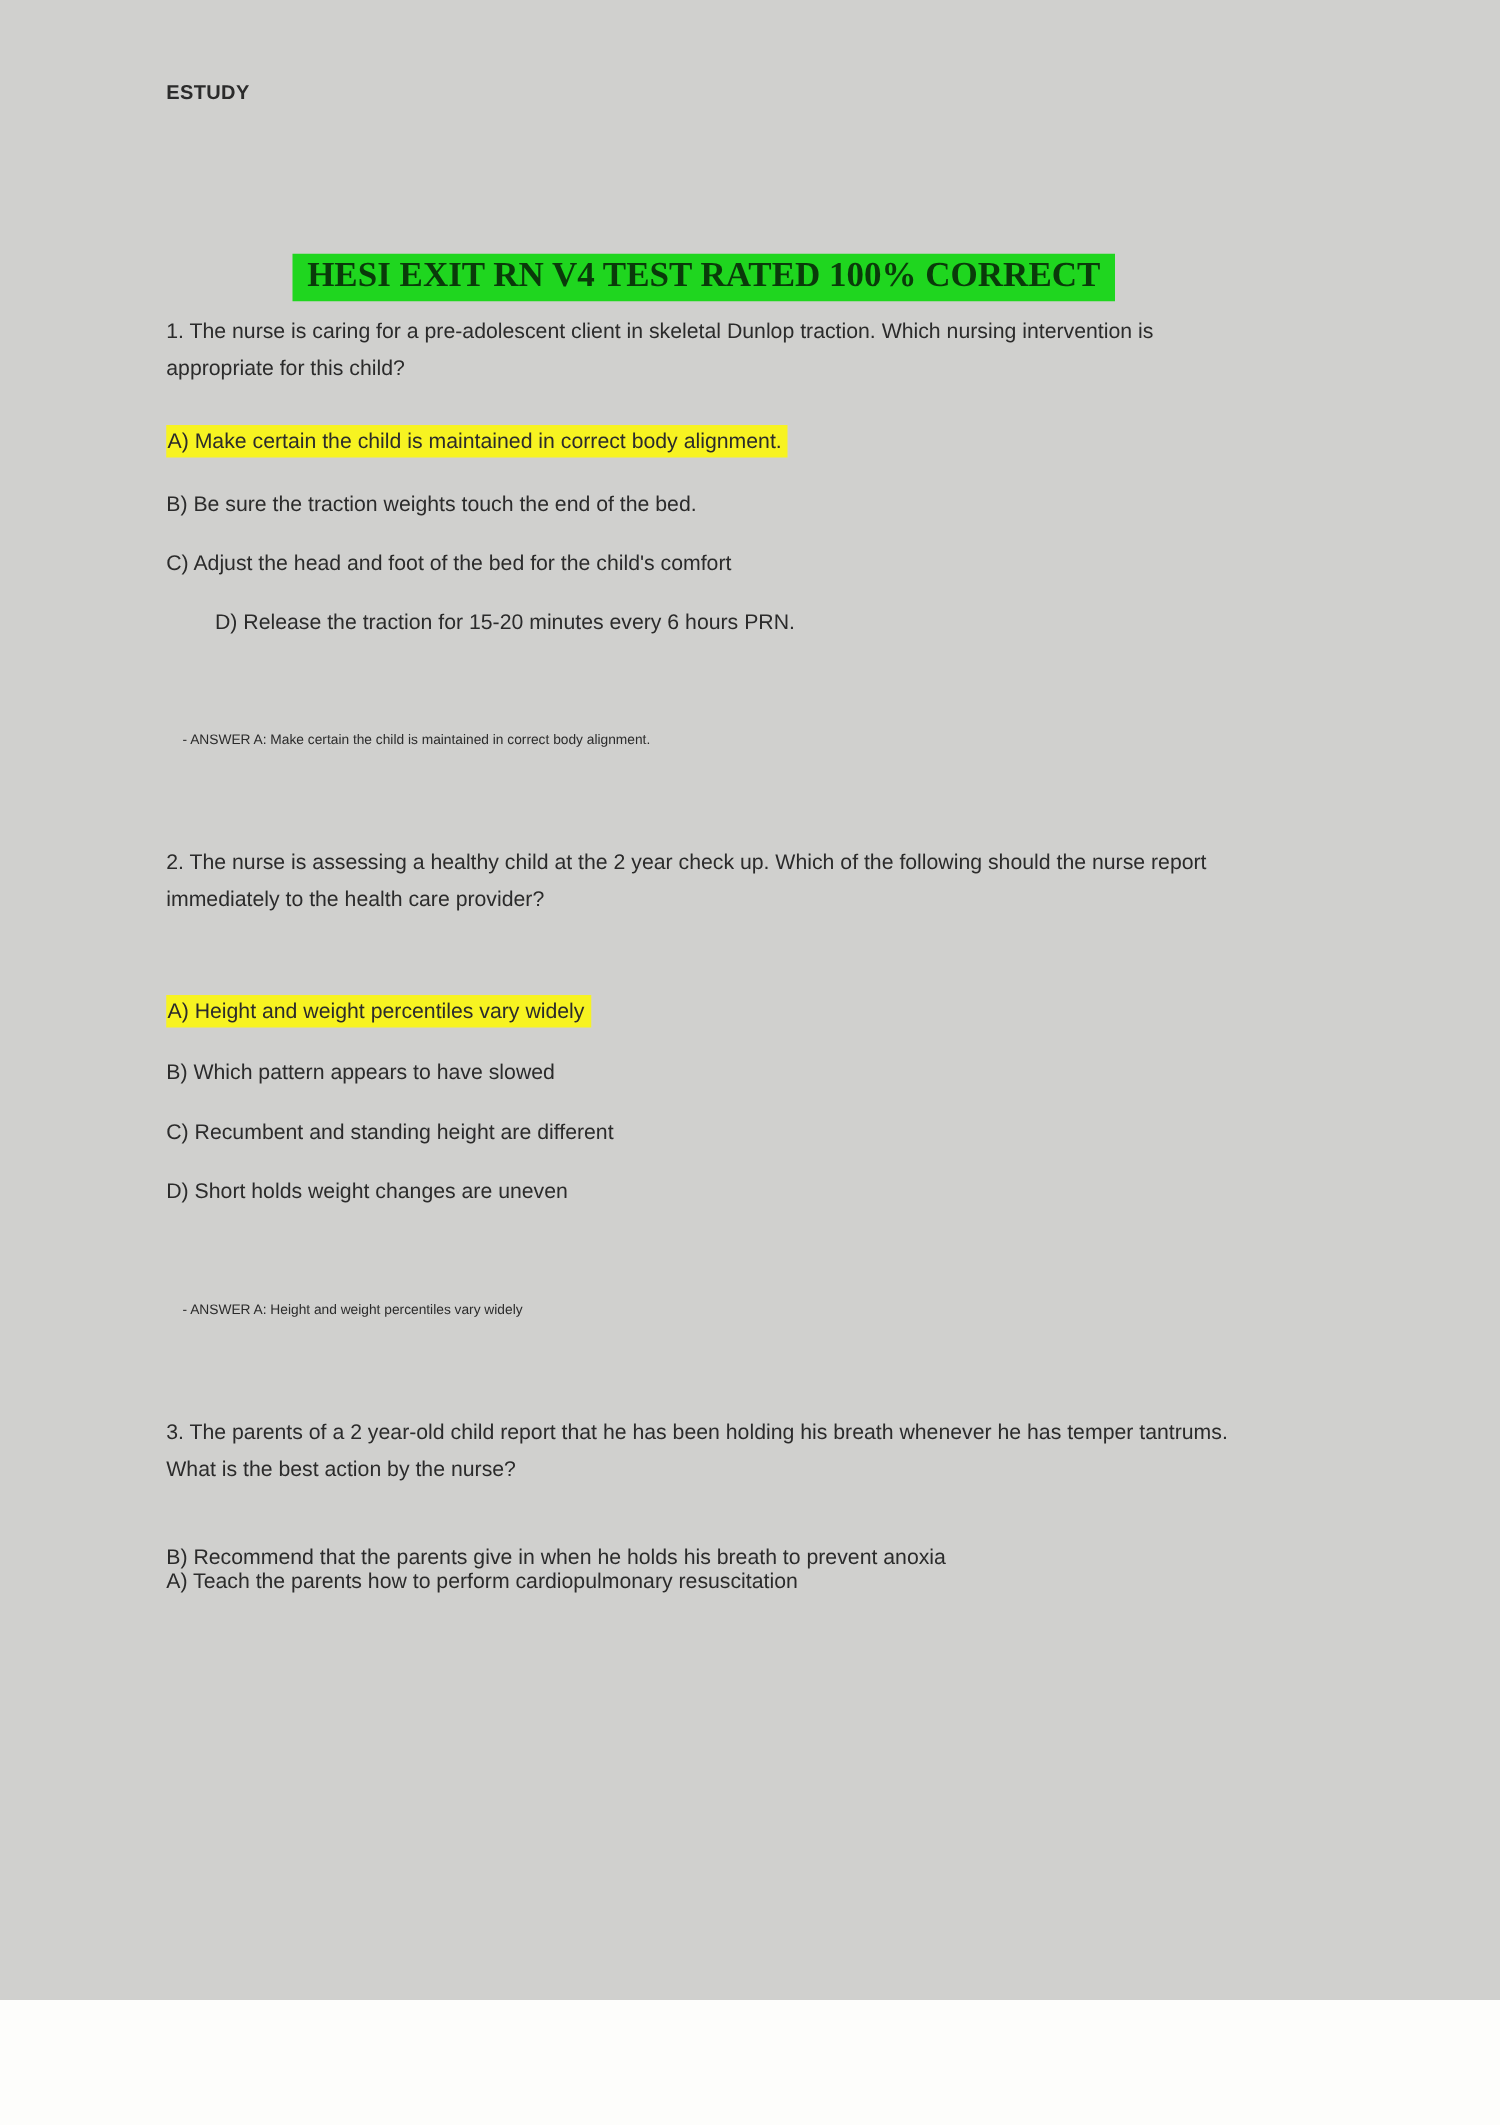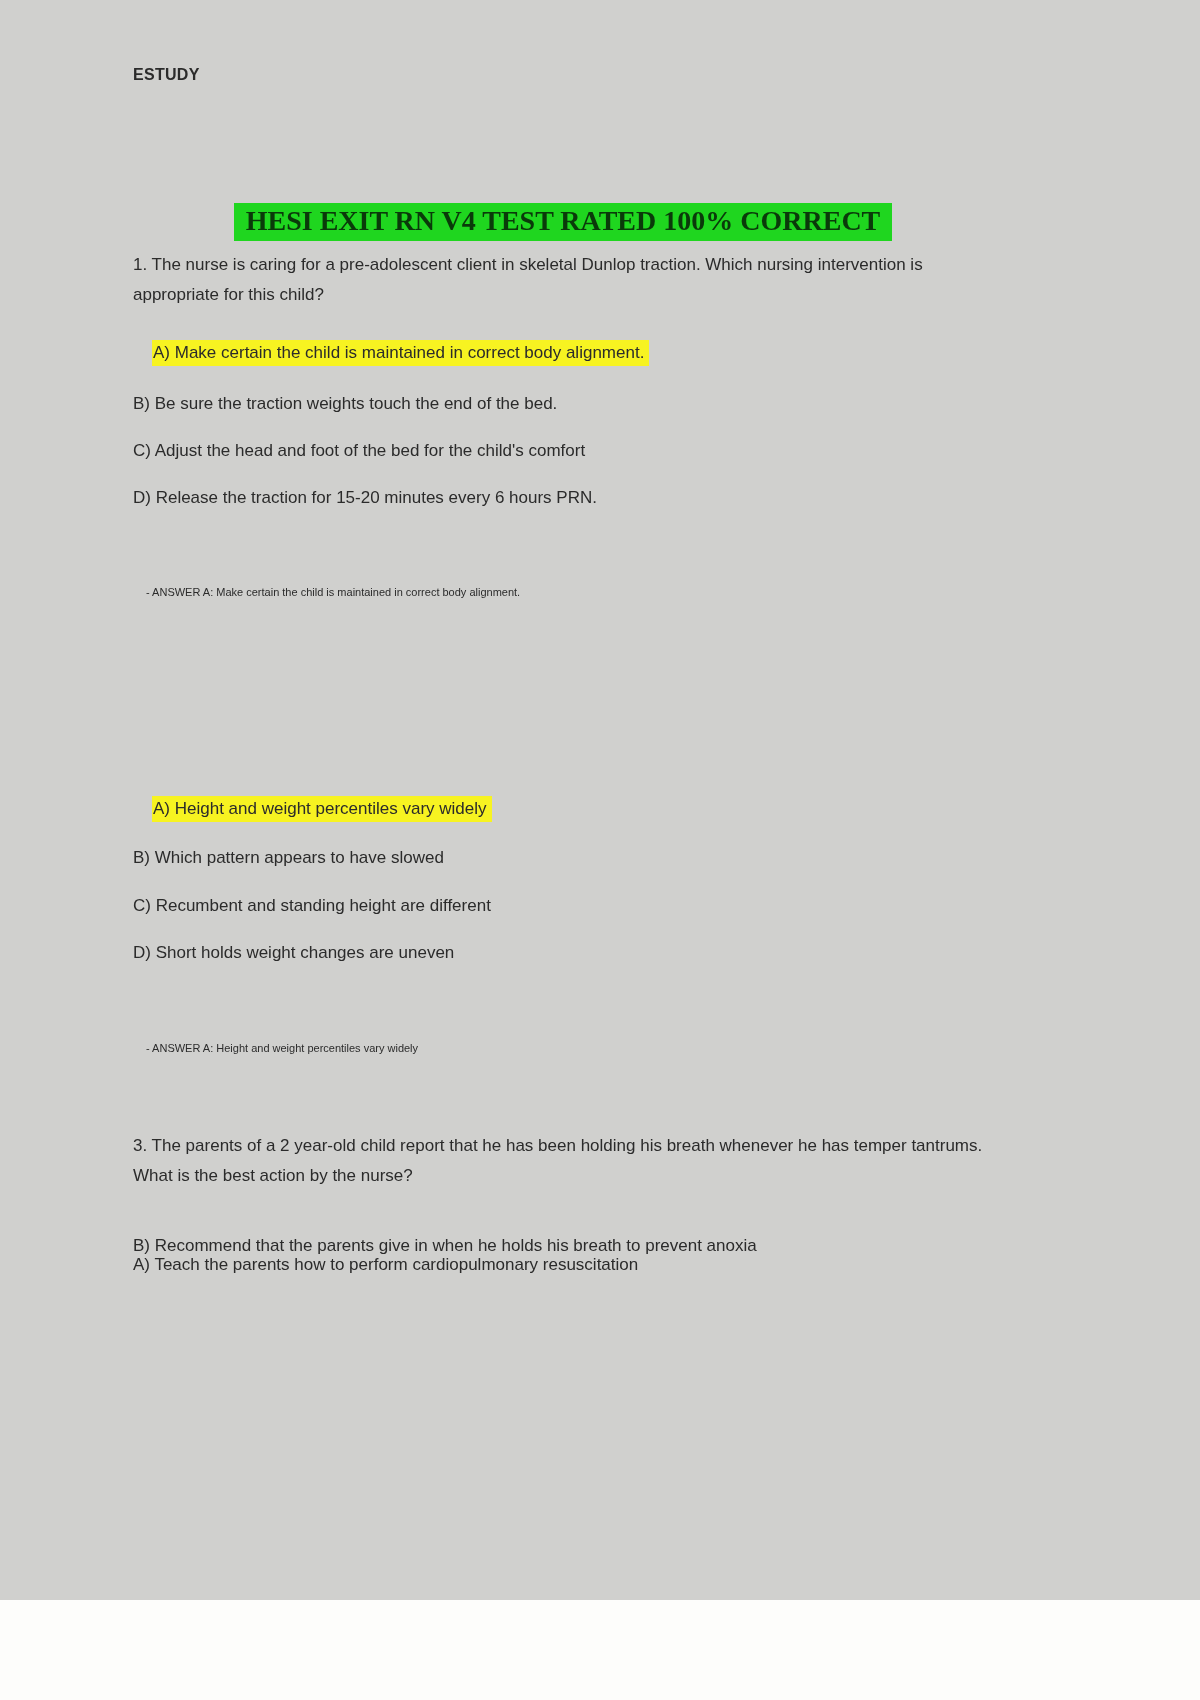--- a/index.html
+++ b/index.html
@@ -45,38 +45,37 @@
   }
   .opt{
     position:absolute;left:133px;width:900px;
     font-size:17px;line-height:24px;
     color:var(--body-text,#2b2b2b);
     white-space:nowrap;
   }
   .opt .hl{
     background:var(--option-highlight,#f7f321);
     padding:3px 5px 4px 1px;
-    margin-left:19px;
   }
   .answer{
     position:absolute;left:146px;width:880px;
     font-size:11px;line-height:24px;
     color:var(--body-text,#2b2b2b);
     white-space:nowrap;
   }
   .footer-band{
     position:absolute;left:0;top:1600px;width:1200px;height:100px;
     background:var(--footer-bg,#fdfdfb);
   }
   
   #q1-text{top:250px;}
   #q1-optA{top:341px;}
   #q1-optB{top:392px;}
   #q1-optC{top:439px;}
-  #q1-optD{top:486px;}
+  #q1-optD{top:486px;margin-left:39px;}
   #q1-ans{top:580px;}
   #q2-text{top:675px;}
   #q2-optA{top:797px;}
   #q2-optB{top:846px;}
   #q2-optC{top:894px;}
   #q2-optD{top:941px;}
   #q2-ans{top:1036px;}
   #q3-text{top:1131px;}
   #q3-optA{top:1253px;}
   #q3-optB{top:1234px;}
@@ -93,20 +92,21 @@
       <span class="title-highlight">HESI EXIT RN V4 TEST RATED 100% CORRECT</span>
     </div>
 
     <div class="qtext" id="q1-text">1. The nurse is caring for a pre-adolescent client in skeletal Dunlop traction. Which nursing intervention is appropriate for this child?</div>
     <div class="opt" id="q1-optA"><span class="hl">A) Make certain the child is maintained in correct body alignment.</span></div>
     <div class="opt" id="q1-optB">B) Be sure the traction weights touch the end of the bed.</div>
     <div class="opt" id="q1-optC">C) Adjust the head and foot of the bed for the child's comfort</div>
     <div class="opt" id="q1-optD">D) Release the traction for 15-20 minutes every 6 hours PRN.</div>
     <div class="answer" id="q1-ans">- ANSWER A: Make certain the child is maintained in correct body alignment.</div>
 
+    <div class="qtext" id="q2-text">2. The nurse is assessing a healthy child at the 2 year check up. Which of the following should the nurse report immediately to the health care provider?</div>
     <div class="opt" id="q2-optA"><span class="hl">A) Height and weight percentiles vary widely</span></div>
     <div class="opt" id="q2-optB">B) Which pattern appears to have slowed</div>
     <div class="opt" id="q2-optC">C) Recumbent and standing height are different</div>
     <div class="opt" id="q2-optD">D) Short holds weight changes are uneven</div>
     <div class="answer" id="q2-ans">- ANSWER A: Height and weight percentiles vary widely</div>
 
     <div class="qtext" id="q3-text">3. The parents of a 2 year-old child report that he has been holding his breath whenever he has temper tantrums. What is the best action by the nurse?</div>
     <div class="opt" id="q3-optA">A) Teach the parents how to perform cardiopulmonary resuscitation</div>
     <div class="opt" id="q3-optB">B) Recommend that the parents give in when he holds his breath to prevent anoxia</div>
 

